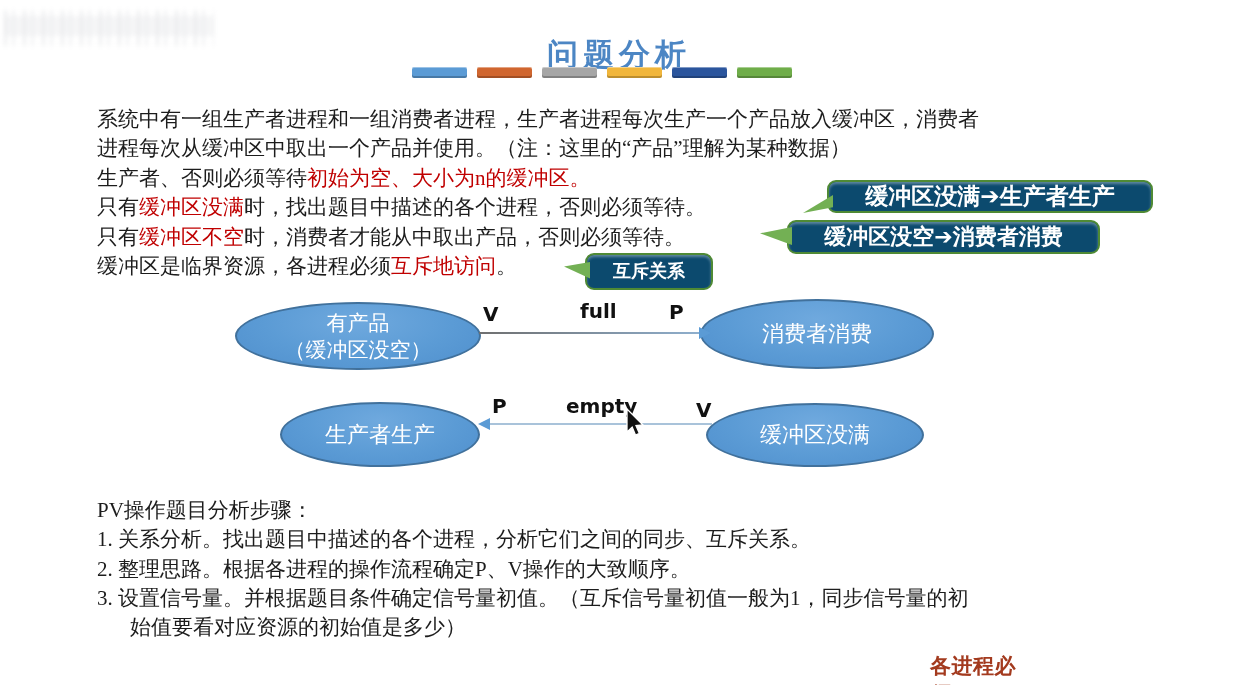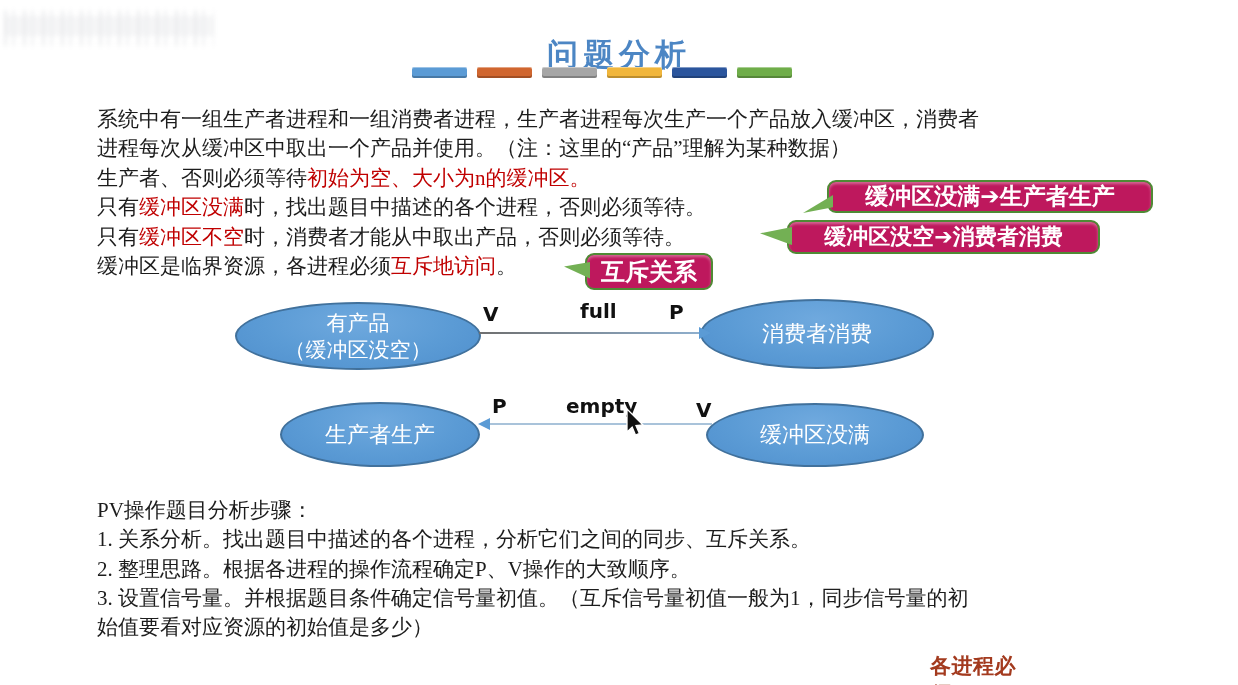--- a/index.html
+++ b/index.html
@@ -17,25 +17,25 @@
          font-size:31px;font-weight:bold;color:#4c86c4;letter-spacing:5px;}
 
   .bars{position:absolute;left:412px;top:67px;display:flex;gap:10px;}
   .bar{width:55px;height:11px;border-radius:2px;
        box-shadow:inset 0 -2px 0 rgba(0,0,0,.22), inset 0 1px 0 rgba(255,255,255,.4);}
 
   .intro{position:absolute;left:97px;top:105px;font-size:21px;line-height:29.4px;color:#1c1c1c;
          white-space:nowrap;font-family:"Liberation Serif","DejaVu Serif",serif;}
   .red{color:#c00000;}
 
-  .callout{position:absolute;background:#be185d;border:2px solid #4f8a35;color:#fff;font-weight:bold;
+  .callout{position:absolute;background:#0c4a6e;border:2px solid #4f8a35;color:#fff;font-weight:bold;
            text-align:center;border-radius:9px;box-shadow:inset 0 2px 3px rgba(255,255,255,.35);}
   #callout-1{left:827px;top:180px;width:322px;height:29px;line-height:29px;font-size:23px;}
   #callout-2{left:787px;top:220px;width:309px;height:30px;line-height:30px;font-size:22px;}
-  #callout-3{left:585px;top:253px;width:124px;height:33px;line-height:33px;font-size:24px;}
+  #callout-3{left:585px;top:253px;width:124px;height:33px;line-height:33px;font-size:18px;}
   .tail{position:absolute;background:#73b054;}
   #tail-1{left:-26px;top:13px;width:30px;height:18px;clip-path:polygon(0 100%,100% 0,100% 68%);}
   #tail-2{left:-29px;top:5px;width:32px;height:18px;clip-path:polygon(0 35%,100% 0,100% 100%);}
   #tail-3{left:-23px;top:7px;width:26px;height:18px;clip-path:polygon(0 25%,100% 0,100% 92%);}
 
   .ellipse{position:absolute;border:2px solid #41719c;border-radius:50%;color:#fff;
            background:radial-gradient(ellipse at 50% 28%, #6fa9de 0%, #5b9bd5 55%, #4f8fcd 100%);
            display:flex;flex-direction:column;align-items:center;justify-content:center;
            white-space:nowrap;text-align:center;}
   #ellipse-a{left:235px;top:302px;width:242px;height:64px;font-size:21px;line-height:27px;}
@@ -55,21 +55,21 @@
               font-family:"DejaVu Sans",sans-serif;}
   #lbl-top-v{left:483px;top:302px;}
   #lbl-top-full{left:580px;top:299px;}
   #lbl-top-p{left:669px;top:300px;}
   #lbl-bot-p{left:492px;top:394px;}
   #lbl-bot-empty{left:566px;top:394px;text-align:center;}
   #lbl-bot-v{left:696px;top:398px;}
 
   .steps{position:absolute;left:97px;top:496px;font-size:21px;line-height:29.3px;color:#1c1c1c;
          white-space:nowrap;font-family:"Liberation Serif","DejaVu Serif",serif;}
-  .steps .cont{}
+  .steps .cont{margin-left:33px;}
 
   #brand{position:absolute;left:930px;top:652px;font-size:21px;font-weight:bold;color:#a33a1e;
          font-family:"DejaVu Sans",sans-serif;letter-spacing:.5px;}
 
   #cursor{position:absolute;left:624px;top:408px;}
 </style>
 </head>
 <body>
 
 <div class="slide">

